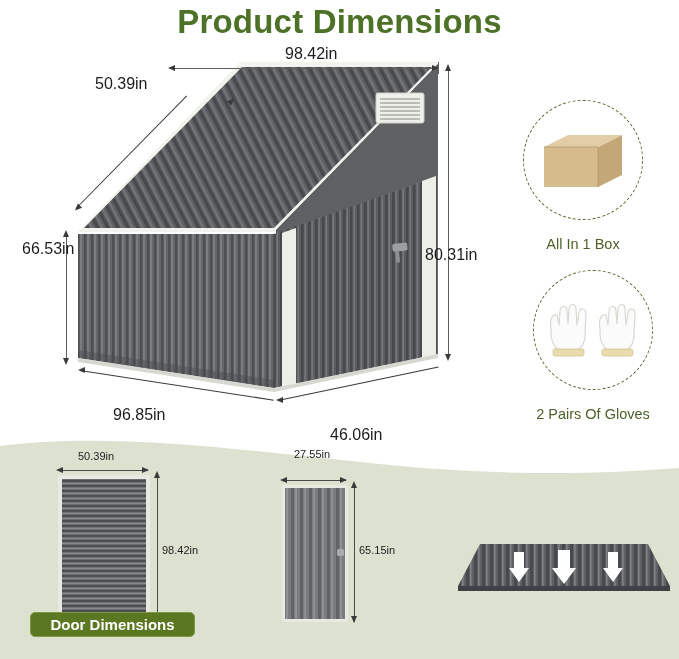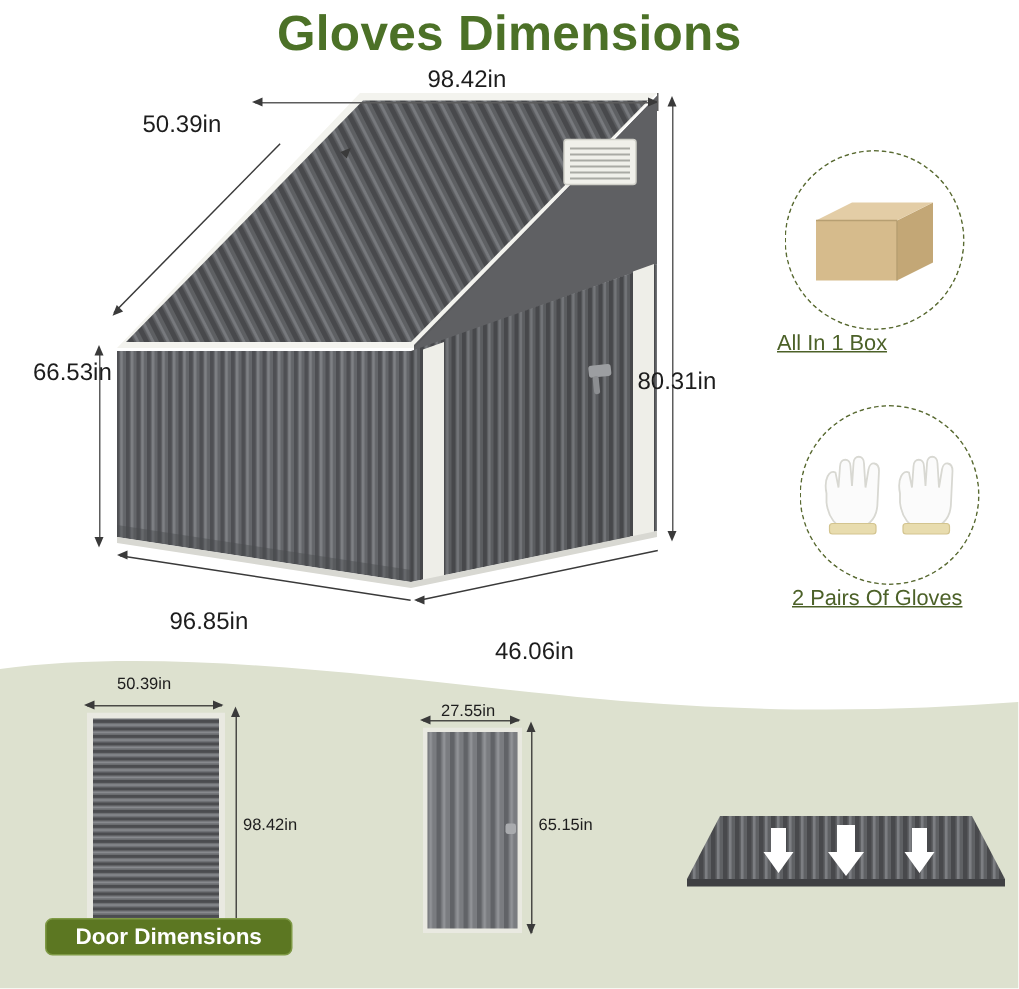--- a/index.html
+++ b/index.html
@@ -42,21 +42,21 @@
   .shed-svg{position:absolute;left:0;top:0;}
 
   
   .feature{position:absolute;width:130px;}
   .circ{
     position:relative;width:118px;height:118px;border-radius:50%;
     border:1.6px dashed #5a6b33;margin:0 auto;
     display:flex;align-items:center;justify-content:center;
   }
   .feat-cap{
-    margin-top:1px;font-size:14.5px;color:#4c6128;white-space:nowrap;text-decoration:underline;
+    margin-top:16px;text-align:center;font-size:14.5px;color:#4c6128;white-space:nowrap;
   }
 
   
   #band{position:absolute;left:0;top:432px;width:679px;height:227px;}
   .bandbg{position:absolute;left:0;top:0;}
   .panel{position:absolute;}
   .pill{
     position:absolute;height:25px;border-radius:5px;
     background:#5c7722;border:1.5px solid #7e9945;
     color:#ffffff;font-size:15px;font-weight:bold;
@@ -65,21 +65,21 @@
   }
   .load-label{
     position:absolute;font-size:15px;color:#1d1d1d;white-space:nowrap;
   }
 </style>
 </head>
 <body>
 
 <div id="stage">
 
-  <div class="title">Gloves Dimensions</div>
+  <div class="title">Product Dimensions</div>
 
   <div id="shed">
     <svg class="shed-svg" width="380" height="372" viewBox="0 0 380 372">
       <defs>
         <linearGradient id="wallRib" x1="0" y1="0" x2="1" y2="0" gradientUnits="objectBoundingBox">
           <stop offset="0" stop-color="#5a5b5e"></stop>
           <stop offset="0.5" stop-color="#77797c"></stop>
           <stop offset="1" stop-color="#4f5053"></stop>
         </linearGradient>
         <pattern id="vrib" width="7" height="10" patternUnits="userSpaceOnUse">
@@ -222,21 +222,21 @@
 
       <div class="gline v" style="left:157px;top:43px;height:153px;background:#4a4a46;"></div>
       <div class="ah up" style="left:153.5px;top:39px;"></div>
       <div class="ah down" style="left:153.5px;top:190px;"></div>
       <div class="dim sm" style="position:absolute;left:162px;top:112px;">98.42in</div>
 
       <div class="pill" style="left:30px;top:180px;width:165px;">Door Dimensions</div>
     </div>
 
     <div class="panel" style="left:226px;top:0;width:226px;height:227px;">
-      <div class="dim sm" style="position:absolute;left:68px;top:36px;text-align:center;">27.55in</div>
+      <div class="dim sm" style="position:absolute;left:68px;top:16px;text-align:center;">27.55in</div>
       <div class="gline h" style="left:56px;top:48px;width:64px;background:#4a4a46;"></div>
       <div class="ah left" style="left:54px;top:44.5px;"></div>
       <div class="ah right" style="left:114px;top:44.5px;"></div>
 
       <svg style="position:absolute;left:56px;top:53px;" width="66" height="137" viewBox="0 0 66 137">
         <defs>
           <pattern id="dvrib" width="9" height="10" patternUnits="userSpaceOnUse">
             <rect width="9" height="10" fill="#7a7c80"></rect>
             <rect width="3" height="10" fill="#616367"></rect>
             <rect x="4.2" width="1.8" height="10" fill="#909296"></rect>

